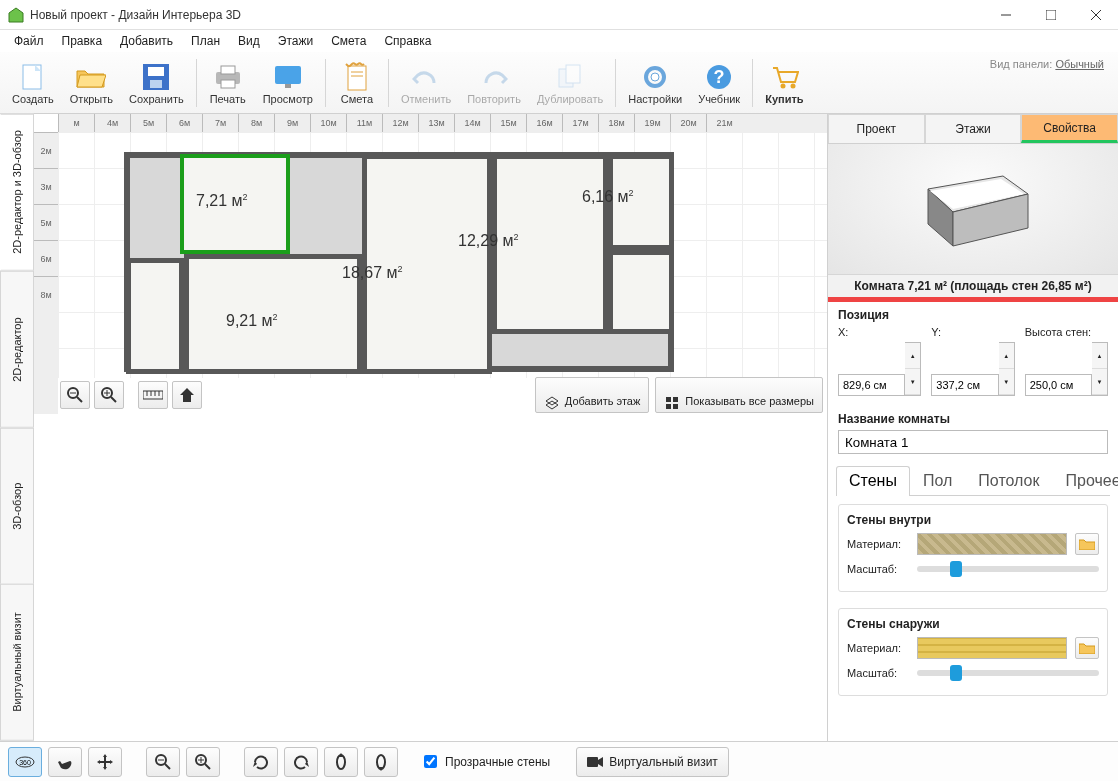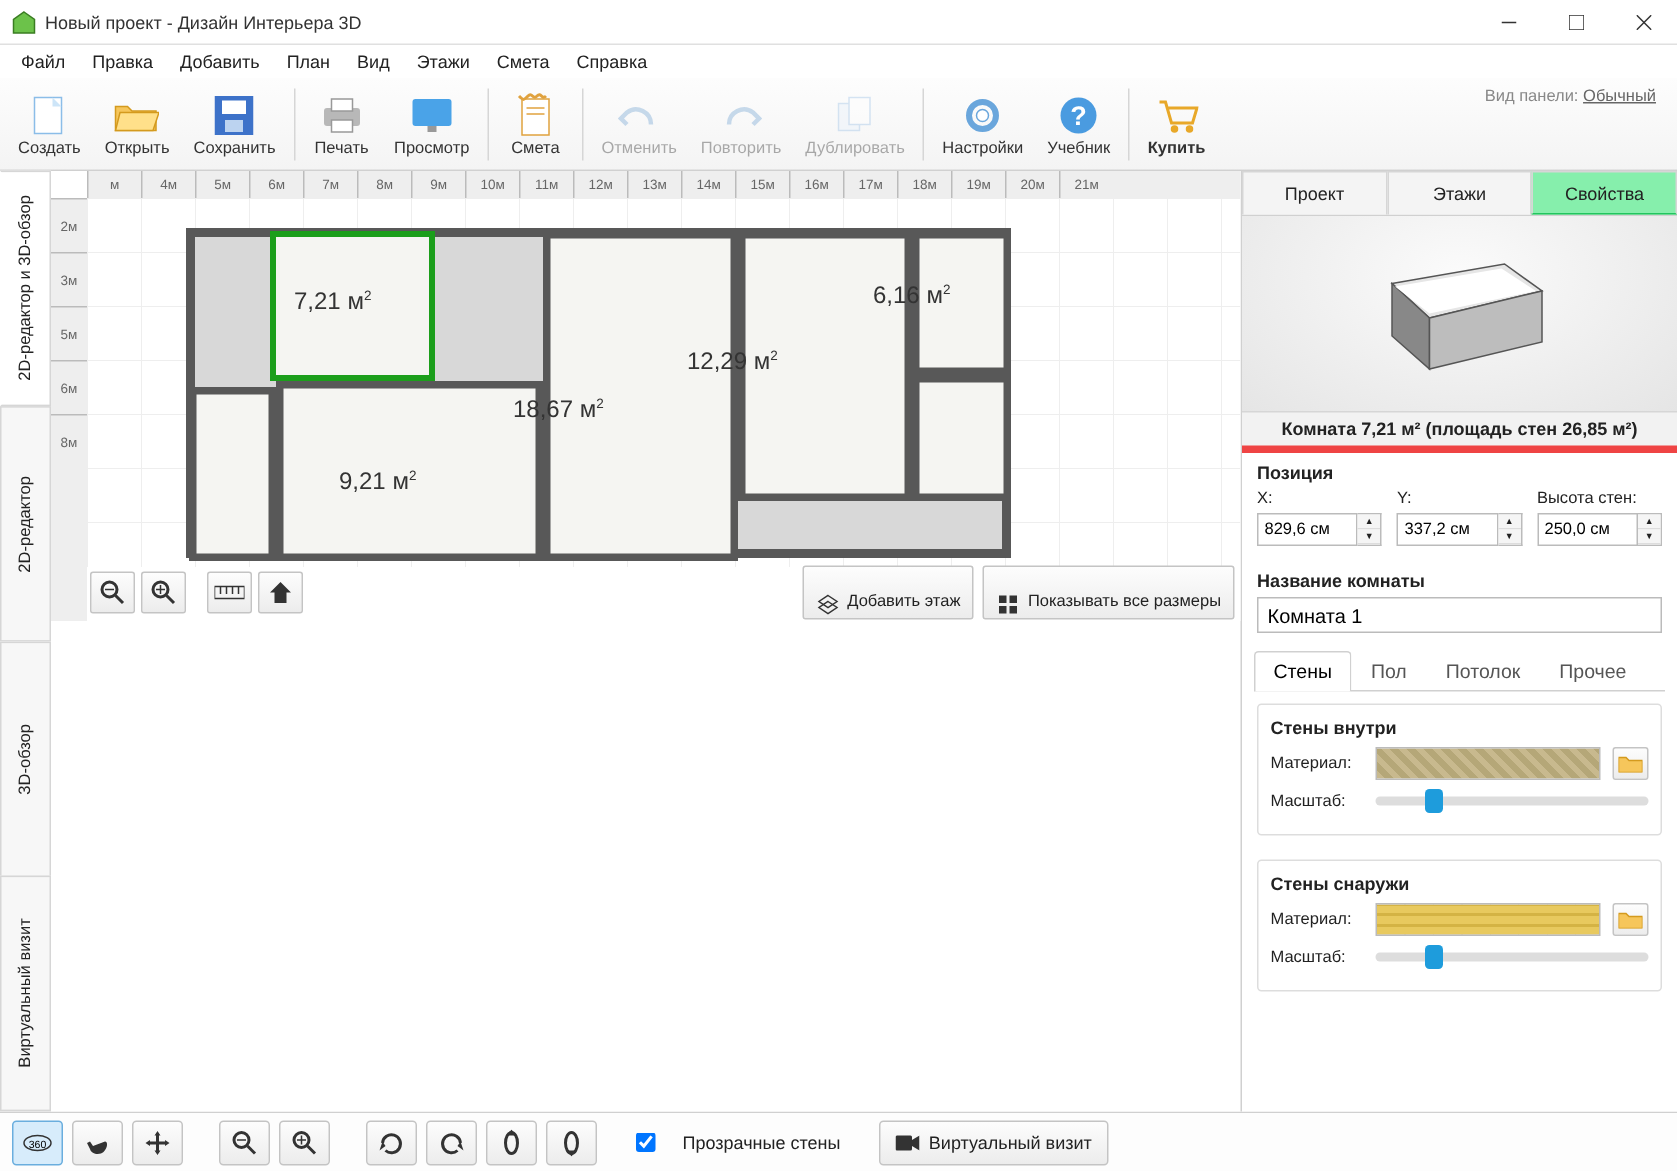--- a/index.html
+++ b/index.html
@@ -49,49 +49,49 @@
 
 .threed { flex:1; position:relative; overflow:hidden; background: linear-gradient(#e6ebef, #bcc4c9); }
 .threed .floor3d { position:absolute; left:0; right:0; top:38%; bottom:0;
   background: linear-gradient(165deg, #8c8670 0%, #6b6550 40%, #4d4936 80%); }
 .threed .wallblock { position:absolute; background: linear-gradient(#908a72,#6f6a55); border:5px solid #4e4e4e; transform: skewY(-3deg); }
 .threed .window3d { position:absolute; background: linear-gradient(#dfe7ee,#a8b6c2); border:5px solid #4e4e4e; }
 
 .rightpanel { width: 290px; background:#fff; display:flex; flex-direction:column; }
 .rtabs { height:30px; display:flex; border-bottom:1px solid #d0d0d0; }
 .rtab { flex:1; display:flex; align-items:center; justify-content:center; font-size:12px; background:#f4f4f4; border:1px solid #d6d6d6; border-bottom:none; }
-.rtab.active { background:#86efac; border-bottom:1px solid #22c55e; }
+.rtab.active { background:#fdba74; border-bottom:3px solid #22c55e; }
 .preview3d { height:130px; background: radial-gradient(ellipse at 50% 30%, #fbfbfb, #e5e5e5); display:flex; align-items:center; justify-content:center; }
 .roomtitle { height:28px; display:flex; align-items:center; justify-content:center; background:#f2f2f2; font-size:12px; font-weight:bold; border-top:1px solid #d6d6d6; border-bottom:5px solid #ef4444; }
 .propsec { padding: 6px 10px; }
 .propsec .lbl { font-weight:bold; font-size:12px; margin-bottom:4px; }
 .posrow { display:flex; gap:10px; font-size:11px; margin-bottom:4px; }
 .posrow > div { flex:1; }
 .posrow input { width: 100%; height:22px; border:1px solid #bbb; padding: 0 4px; font-size:11px; }
 .spin { display:flex; }
-.spin input { flex:1; }
+.spin input { flex:1;margin-top:32px; }
 .spin .spinbtn { width:16px; border:1px solid #bbb; border-left:none; display:flex; flex-direction:column; }
 .spin .spinbtn div { flex:1; display:flex; align-items:center; justify-content:center; font-size:6px; background:#f5f5f5; border-bottom:1px solid #ddd;}
 .nameinput { width:100%; height:24px; border:1px solid #bbb; padding:0 6px; }
 .subtabs { display:flex; margin: 6px 8px 0; border-bottom:1px solid #d0d0d0; }
-.subtab { padding:5px 12px 6px; font-size:13px; color:#555; border:1px solid transparent; border-bottom: none; margin-bottom:-1px;text-align:right; }
+.subtab { padding:5px 12px 6px; font-size:16px; color:#555; border:1px solid transparent; border-bottom: none; margin-bottom:-1px;text-align:right; }
 .subtab.active { border-color:#d0d0d0; background:#fff; color:#000; border-radius: 3px 3px 0 0;}
 .matsec { border:1px solid #ddd; margin:8px 10px; padding:8px; border-radius:3px; }
 .matsec .stitle { font-weight:bold; font-size:12px; margin-bottom:6px; }
 .matrow { display:flex; align-items:center; gap:8px; margin-bottom:8px; }
 .matrow .mlbl { width:62px; font-size:11px; }
 .matrow .swatch { flex:1; height:22px; border:1px solid #bbb; }
 .matrow .fold { width:24px; height:22px; border:1px solid #c4c4c4; background: linear-gradient(#fdfdfd,#ececec); display:flex; align-items:center; justify-content:center; border-radius:2px; }
 .slider { flex:1; height:6px; background:#ddd; border-radius:3px; position:relative; }
 .slider .thumb { position:absolute; top:-5px; width:12px; height:16px; background:#1e9cdc; border-radius:3px; }
 
 .bottombar { height:40px; border-top:1px solid #d0d0d0; display:flex; align-items:center; padding: 0 8px; gap:6px; background:#fdfdfd; }
 .bottombar .bbtn { width:34px; height:30px; border:1px solid #c4c4c4; background: linear-gradient(#fdfdfd,#ececec); display:flex; align-items:center; justify-content:center; border-radius:3px; }
 .bottombar .bbtn.active { background:#d7ecfb; border-color:#6aaede; }
-.bottombar .chk { display:flex; align-items:center; gap:18px; font-size:12px; margin-left:20px; }
+.bottombar .chk { display:flex; align-items:center; gap:8px; font-size:12px; margin-left:20px; }
 .bottombar .vvbtn { height:30px; border:1px solid #c4c4c4; background: linear-gradient(#fdfdfd,#ececec); display:flex; align-items:center; gap:6px; padding:0 10px; border-radius:3px; font-size:12px; margin-left:20px; }
 .watermark { position:absolute; right:16px; bottom:10px; font-family: Impact, sans-serif; font-size:22px; color:#2f83d6; -webkit-text-stroke: 1px #fff; font-style: italic; letter-spacing:.5px;}
 </style>
 </head>
 <body>
 
 <div class="titlebar">
   <svg class="ticon" viewBox="0 0 16 16">
       <polygon points="8,1 15,6 15,15 1,15 1,6" fill="#6cc24a" stroke="#3a7d22"></polygon>
     </svg>

